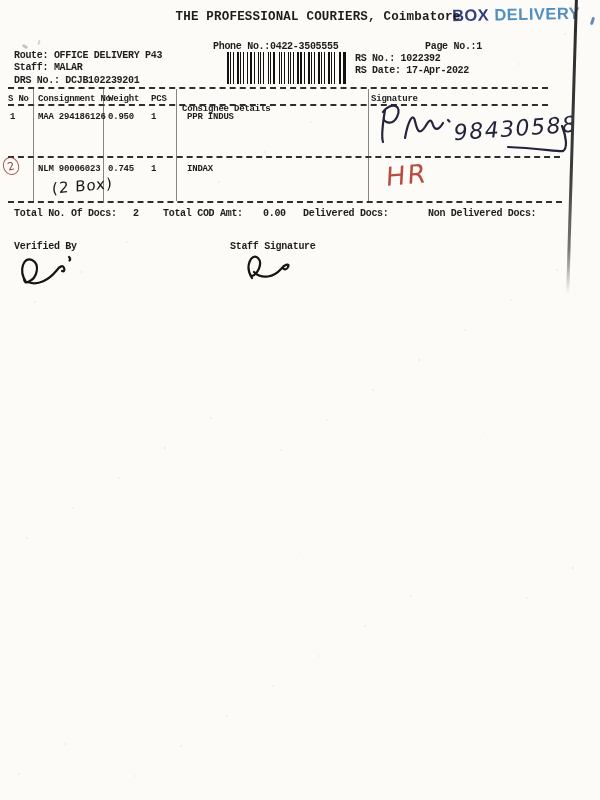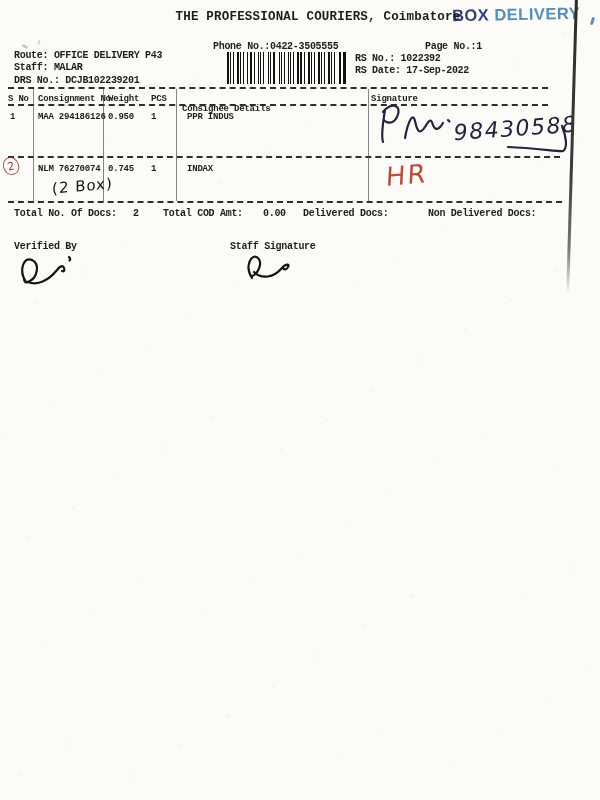--- a/index.html
+++ b/index.html
@@ -75,21 +75,21 @@
 
   <div class="abs mono company center600" style="top:10px;">THE PROFESSIONAL COURIERS, Coimbatore</div>
   <div class="abs mono t10" style="left:213px; top:41px;">Phone No.:0422-3505555</div>
   <div class="abs mono t10" style="left:425px; top:41px;">Page No.:1</div>
 
   <div class="abs mono t10" style="left:14px; top:50px;">Route: OFFICE DELIVERY P43</div>
   <div class="abs mono t10" style="left:14px; top:62px;">Staff: MALAR</div>
   <div class="abs mono t10" style="left:14px; top:75px;">DRS No.: DCJB102239201</div>
 
   <div class="abs mono t10" style="left:355px; top:53px;">RS No.: 1022392</div>
-  <div class="abs mono t10" style="left:355px; top:65px;">RS Date: 17-Sep-2022</div>
+  <div class="abs mono t10" style="left:355px; top:65px;">RS Date: 17-Apr-2022</div>
 
   <div class="abs barcode" id="barcode" style="left:227px; top:52px; width:122px; height:32px;">
       <div class="bar" style="width: 4.05px; margin-right: 1.1px;"></div>
       <div class="bar" style="width: 1.35px; margin-right: 2.2px;"></div>
       <div class="bar" style="width: 1.35px; margin-right: 3.3px;"></div>
       <div class="bar" style="width: 2.7px; margin-right: 1.1px;"></div>
       <div class="bar" style="width: 1.35px; margin-right: 2.2px;"></div>
       <div class="bar" style="width: 1.35px; margin-right: 3.3px;"></div>
       <div class="bar" style="width: 2.7px; margin-right: 1.1px;"></div>
       <div class="bar" style="width: 4.05px; margin-right: 2.2px;"></div>
@@ -152,21 +152,21 @@
   <svg class="abs" style="left:374px; top:96px;" width="200" height="62" viewBox="0 0 200 62">
     <path class="sig-ink" d="M11,14 C9,26 7,40 9,46"></path>
     <path class="sig-ink" d="M9,16 C17,5 29,9 23,21 C19,29 12,27 10,24"></path>
     <path class="sig-ink" d="M31,42 C34,25 39,16 41,25 C43,34 45,40 51,31 C55,24 57,22 59,29 C61,35 65,34 69,27"></path>
     <path class="sig-ink" d="M74,24 l1.5,1.5"></path>
     <text class="sig-num" x="80" y="40" transform="rotate(-4 140 38)">9843058839</text>
     <path class="sig-ink" d="M188,30 C192,40 194,52 189,55 C187,56 162,52 134,51"></path>
   </svg>
 
   <div class="abs margin-mark" style="left:3px; top:157px;">2</div>
-  <div class="abs mono t9" style="left:38px;  top:164px;">NLM 76270074</div>
+  <div class="abs mono t9" style="left:38px;  top:164px;">NLM 90006023</div>
   <div class="abs mono t9" style="left:108px; top:164px;">0.745</div>
   <div class="abs mono t9" style="left:151px; top:164px;">1</div>
   <div class="abs mono t9" style="left:187px; top:164px;">INDAX</div>
   <div class="abs hand-note" style="left:52px; top:177px;">(2 Box)</div>
   <div class="abs hand-red" style="left:386px; top:160px;">HR</div>
 
   <div class="abs mono t10" style="left:14px;  top:208px;">Total No. Of Docs:</div>
   <div class="abs mono t10" style="left:133px; top:208px;">2</div>
   <div class="abs mono t10" style="left:163px; top:208px;">Total COD Amt:</div>
   <div class="abs mono t10" style="left:263px; top:208px;">0.00</div>

